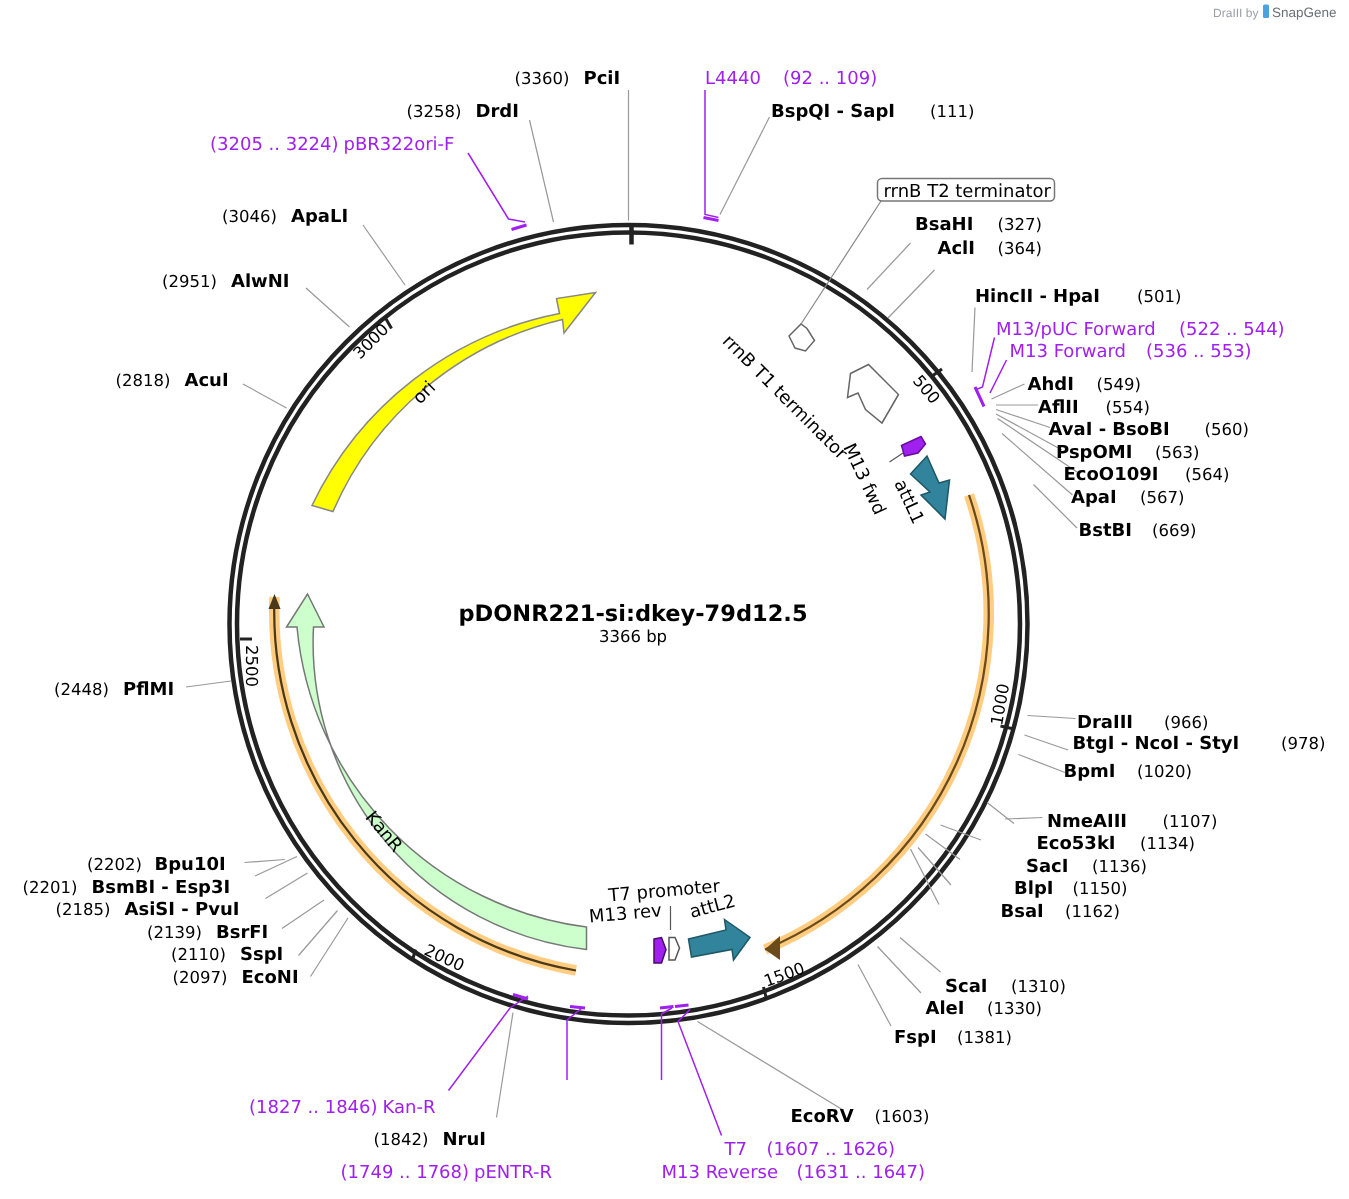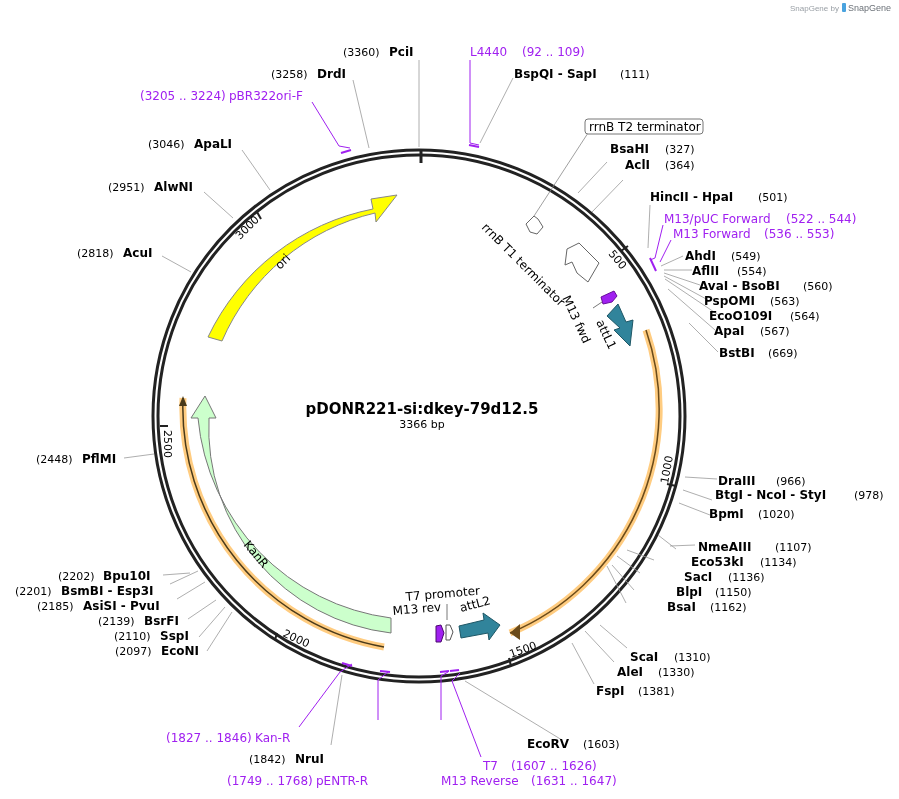--- a/index.html
+++ b/index.html
@@ -13,21 +13,21 @@
   .primer { font-size: 12px; fill: #a020f0; }
   .feat-label { font-size: 12px; fill: #000; }
   .title { font-weight: bold; font-size: 15px; fill: #000; }
   .subtitle { font-size: 11px; fill: #000; }
   .tick { font-size: 11px; fill: #000; }
 </style>
 </head>
 <body>
 
 <div class="credit">
-  <span>SnapGene by</span><span class="logo"></span><span class="brand">SnapGene</span>
+  <span>DraIII by</span><span class="logo"></span><span class="brand">SnapGene</span>
 </div>
 
 <svg id="map" width="899" height="799" viewBox="0 0 899 799" xmlns="http://www.w3.org/2000/svg">
 
   <g>
     <circle cx="419" cy="416" r="266" fill="none" stroke="#222" stroke-width="3"></circle>
     <circle cx="419" cy="416" r="261" fill="none" stroke="#222" stroke-width="3"></circle>
   </g>
 
   <line x1="421" y1="149" x2="421" y2="163" stroke="#222" stroke-width="3"></line>

